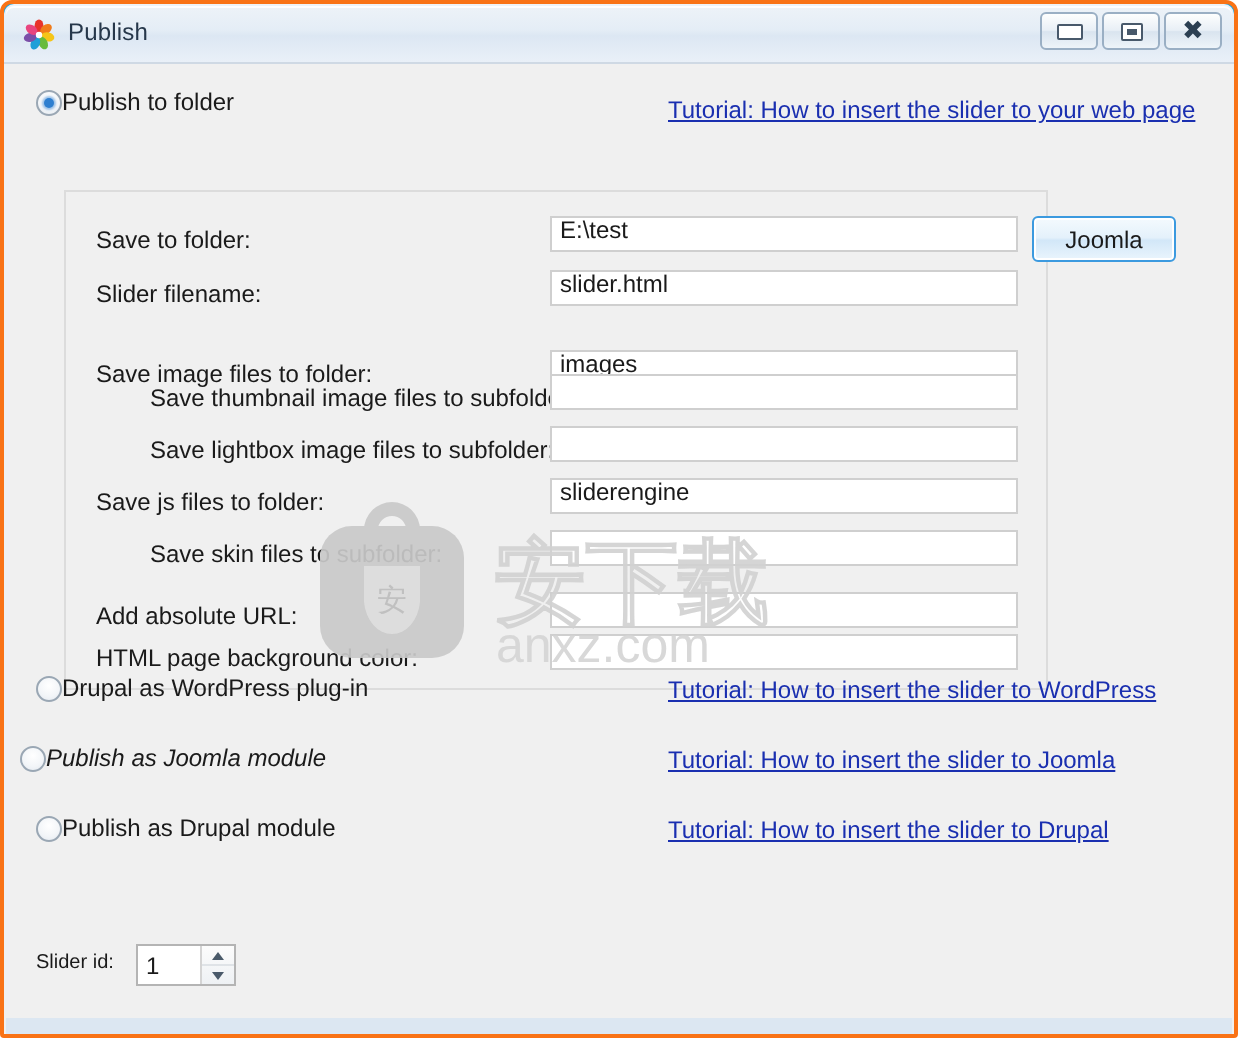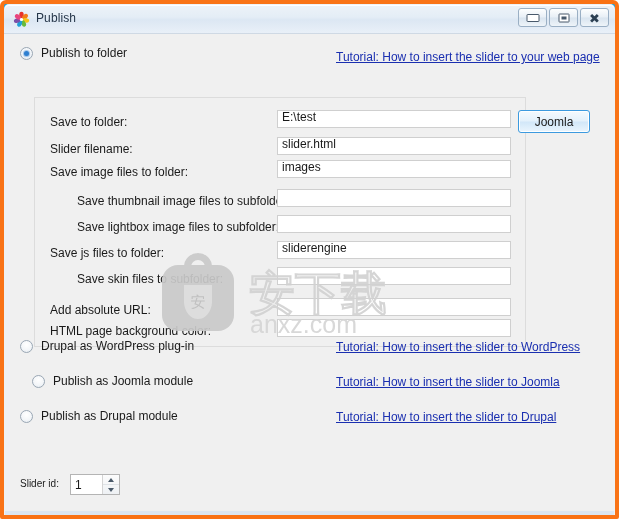--- a/index.html
+++ b/index.html
@@ -11,21 +11,21 @@
     font-family: "Liberation Sans", sans-serif;
     -webkit-font-smoothing: antialiased;
   }
 
   #window {
     position: relative;
     width: 619px;
     height: 519px;
     box-sizing: border-box;
     background: #0ea5e9;
-    border: 4px solid #f97316;
+    border: 2px solid #f97316;
     border-radius: 6px 6px 2px 2px;
     overflow: hidden;
   }
 
   
   .titlebar {
     position: absolute;
     left: 0; top: 0;
     width: 100%;
     height: 30px;
@@ -116,21 +116,20 @@
     left: 1px; right: 1px; bottom: 1px;
     height: 11px;
     background: #dce7f2;
   }
 
   
   .radio-row {
     position: absolute;
     display: flex;
     align-items: center;
-    gap: 8px;
     cursor: default;
   }
   .radio {
     width: 13px; height: 13px;
     border-radius: 50%;
     box-sizing: border-box;
     background: radial-gradient(circle at 50% 35%, #ffffff 0%, #f2f5f8 60%, #e2e8ef 100%);
     border: 1px solid #9aa7b4;
     position: relative;
     flex: 0 0 auto;
@@ -350,21 +349,21 @@
     <div class="field-row" style="top:76px;">
       <span class="field-label lvl0">Save to folder:</span>
       <input class="field-input" type="text" value="E:\test" style="">
     </div>
 
     <div class="field-row" style="top:103px;">
       <span class="field-label lvl0">Slider filename:</span>
       <input class="field-input" type="text" value="slider.html" style="">
     </div>
 
-    <div class="field-row" style="top:126px;">
+    <div class="field-row" style="top:143px;">
       <span class="field-label lvl0">Save image files to folder:</span>
       <input class="field-input" type="text" value="images" style="">
     </div>
 
     <div class="field-row" style="top:155px;">
       <span class="field-label lvl1">Save thumbnail image files to subfolder:</span>
       <input class="field-input" type="text" value="" style="">
     </div>
 
     <div class="field-row" style="top:181px;">
@@ -404,21 +403,21 @@
       <text x="95" y="62" font-family="'DejaVu Sans', sans-serif" font-size="46" fill="none" stroke="#d2d2d2" stroke-width="2.2">安下载</text>
       <text x="96" y="86" font-family="'Liberation Sans', sans-serif" font-size="25" fill="#d5d5d5">anxz.com</text>
     </svg>
 
     <div class="radio-row" style="left:16px; top:305px;">
       <span class="radio"></span>
       <span class="radio-label">Drupal as WordPress plug-in</span>
     </div>
     <a class="link" style="left:332px; top:306px;">Tutorial: How to insert the slider to WordPress</a>
 
-    <div class="radio-row" style="left:28px; top:340px;">
+    <div class="radio-row" style="left:8px; top:340px;font-style:italic;">
       <span class="radio"></span>
       <span class="radio-label">Publish as Joomla module</span>
     </div>
     <a class="link" style="left:332px; top:341px;">Tutorial: How to insert the slider to Joomla</a>
 
     <div class="radio-row" style="left:16px; top:375px;">
       <span class="radio"></span>
       <span class="radio-label">Publish as Drupal module</span>
     </div>
     <a class="link" style="left:332px; top:376px;">Tutorial: How to insert the slider to Drupal</a>

